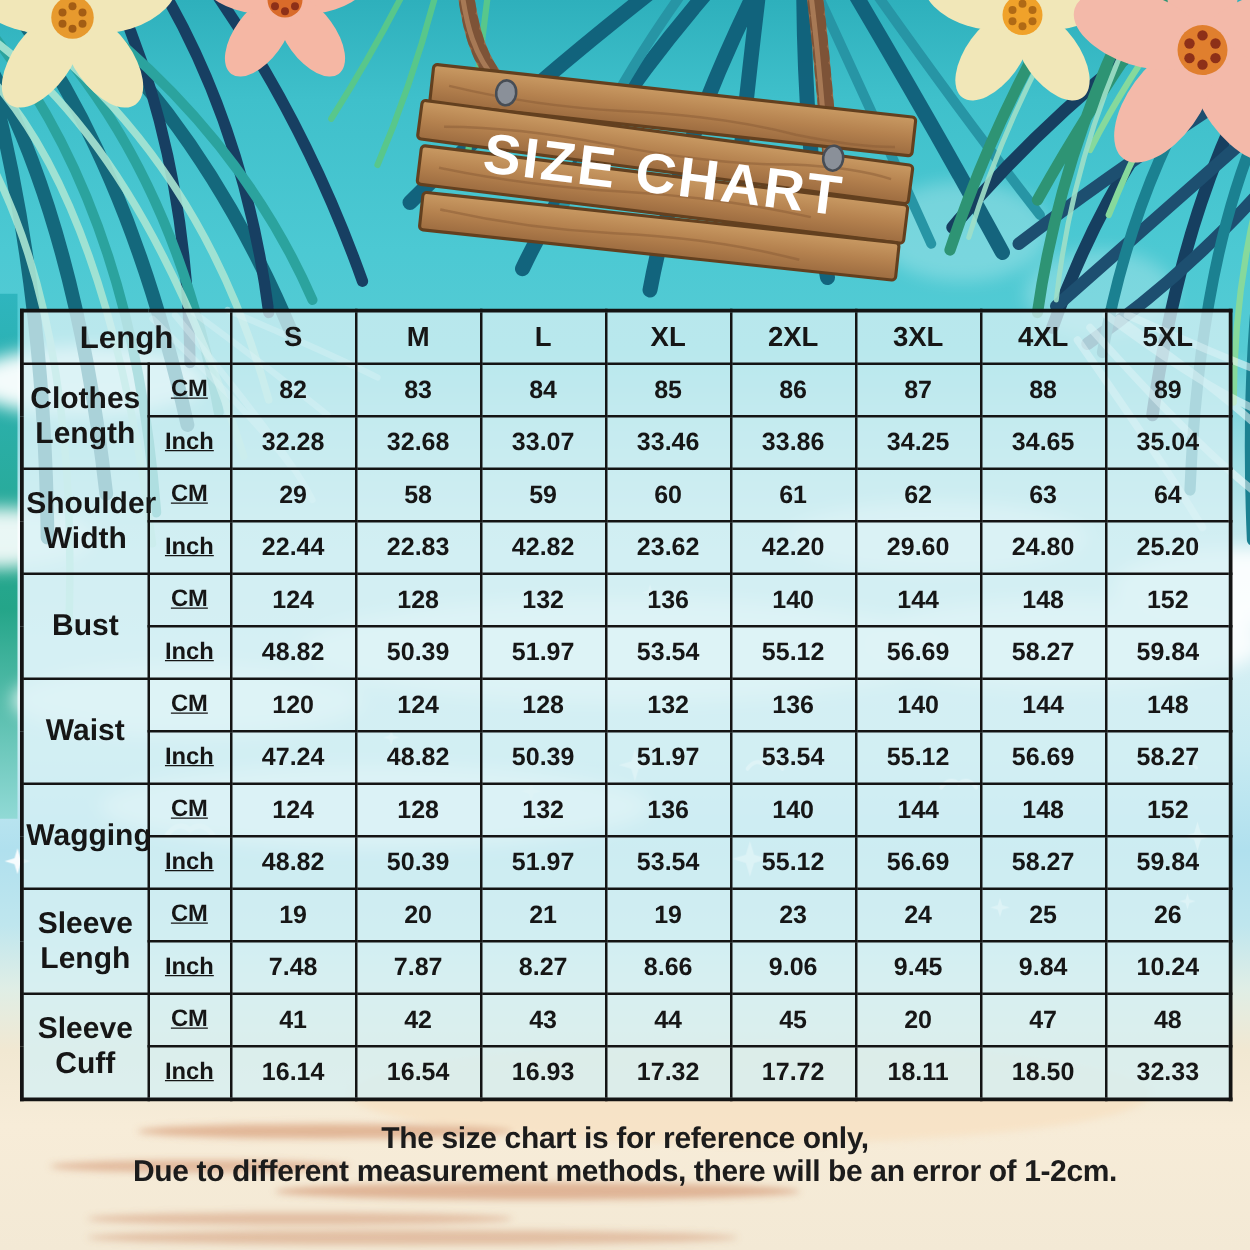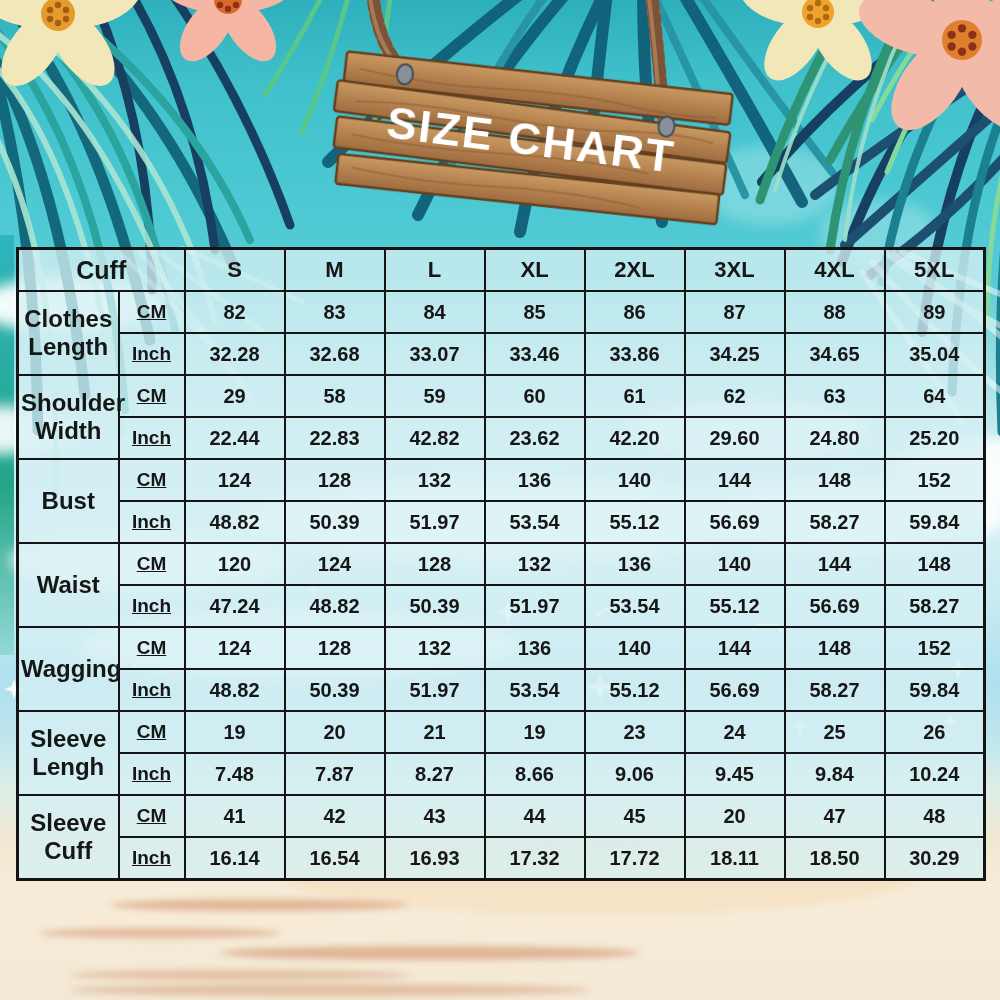--- a/index.html
+++ b/index.html
@@ -223,21 +223,21 @@
         <col style="width:100px">
         <col style="width:100px">
         <col style="width:100px">
       <col style="width:100px">
         <col style="width:100px">
         <col style="width:100px">
         <col style="width:100px">
     </colgroup>
     <tbody>
       <tr>
-        <th class="corner" colspan="2">Cuff</th>
+        <th class="corner" colspan="2">Lengh</th>
         <th class="size-h">S</th>
         <th class="size-h">M</th>
         <th class="size-h">L</th>
         <th class="size-h">XL</th>
         <th class="size-h">2XL</th>
         <th class="size-h">3XL</th>
         <th class="size-h">4XL</th>
         <th class="size-h">5XL</th>
       </tr>
 
@@ -399,19 +399,23 @@
       </tr>
       <tr>
         <th class="unit">Inch</th>
         <td>16.14</td>
         <td>16.54</td>
         <td>16.93</td>
         <td>17.32</td>
         <td>17.72</td>
         <td>18.11</td>
         <td>18.50</td>
-        <td>30.29</td>
+        <td>32.33</td>
       </tr>
     </tbody>
   </table>
 
+  <div class="footer">
+    <div>The size chart is for reference only,</div>
+    <div>Due to different measurement methods, there will be an error of 1-2cm.</div>
+  </div>
 
 </div>
 
 </body></html>

